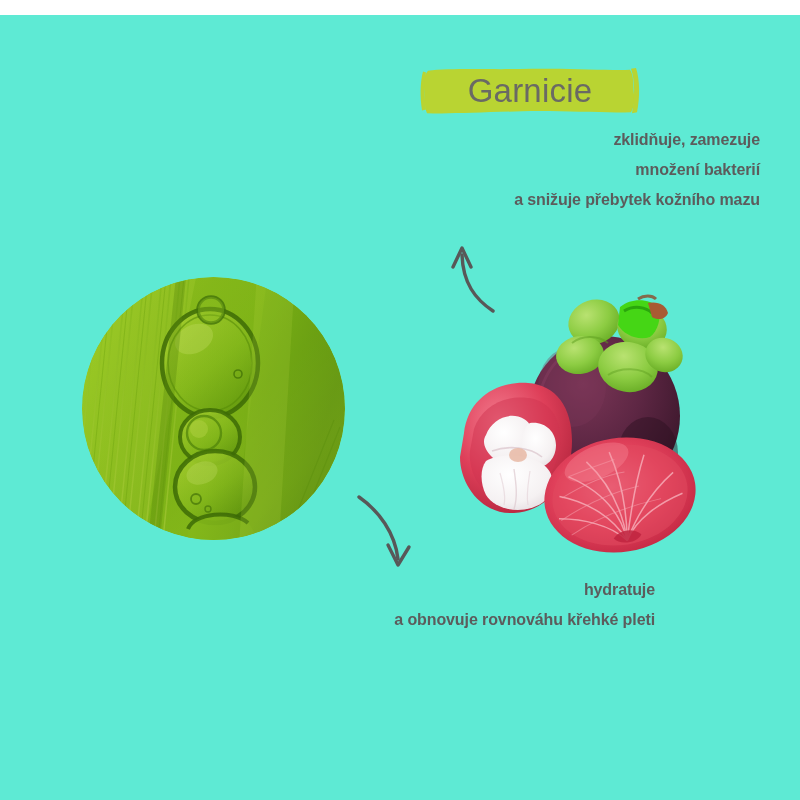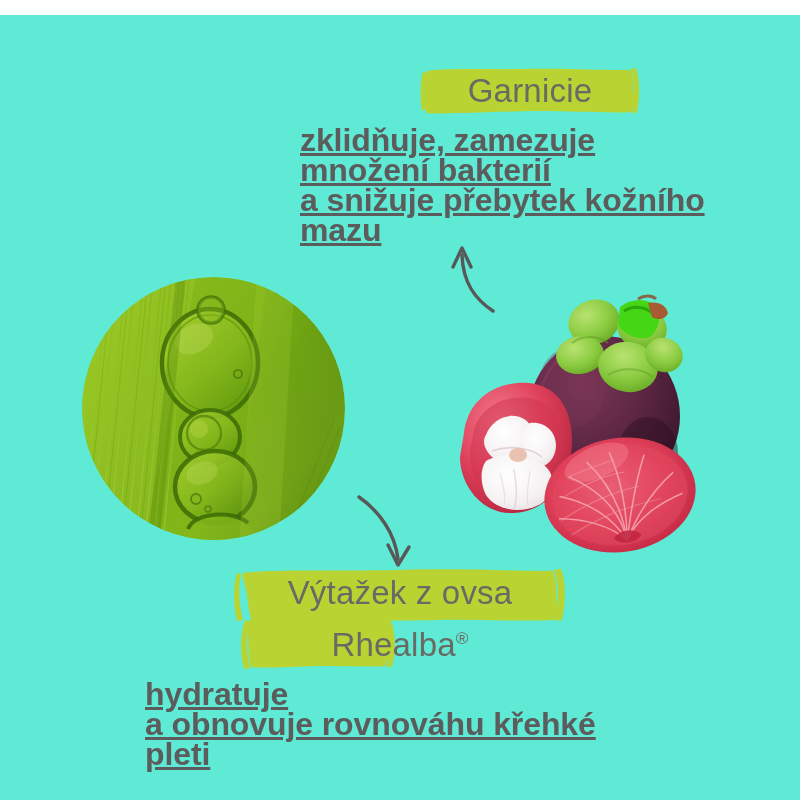--- a/index.html
+++ b/index.html
@@ -59,27 +59,26 @@
   .title-text .reg {
     font-size: 0.52em;
     vertical-align: super;
     line-height: 0;
   }
 
   .desc-text {
     position: relative;
     margin-top: 10px;
     color: #5c5c5c;
-    font-size: 32px;
+    font-size: 16px;
     line-height: 30px;
     font-weight: 700;
-    text-align: left;
+    text-align: right;
     white-space: pre-line;
     letter-spacing: -0.1px;
-    text-decoration: underline;
   }
 
   #block-oat .title-text { line-height: 52px; }
   #block-oat .desc-text { margin-top: 8px; }
 
   
   #oat-circle {
     position: absolute;
     left: 82px;
     top: 262px;
@@ -124,36 +123,20 @@
       <div class="title-text">Garnicie</div>
     </div>
 
     <div class="desc-text">zklidňuje, zamezuje
 množení bakterií
 a snižuje přebytek kožního mazu</div>
   </div>
 
   <div class="block" id="block-oat">
 
-    <div class="title-wrap">
-      <svg class="highlight-svg" viewBox="0 0 510 110" preserveAspectRatio="none">
-        <path d="M98,6 C140,2 200,5 260,3 C320,1 380,5 408,4
-                 C412,14 411,28 412,40 C413,48 411,53 409,56
-                 C370,58 330,55 290,56 C260,57 250,56 245,57
-                 C244,66 245,80 244,90 C243,99 241,103 239,105
-                 C215,106 190,104 165,105 C140,106 120,107 106,106
-                 C103,98 104,86 103,74 C102,64 104,58 106,54
-                 C103,46 103,30 100,20 C98,13 97,9 98,6 Z" fill="#b9d432"></path>
-        <path d="M96,8 C93,22 94,40 98,56 L92,57 C88,40 88,21 92,6 Z" fill="#b9d432"></path>
-        <path d="M409,3 C414,16 414,40 410,57 L417,56 C421,38 421,15 416,2 Z" fill="#b9d432"></path>
-        <path d="M105,58 C101,70 101,92 105,107 L99,108 C95,92 95,70 100,56 Z" fill="#b9d432"></path>
-        <path d="M240,58 C245,72 245,92 241,106 L247,105 C251,90 251,70 246,57 Z" fill="#b9d432"></path>
-      </svg>
-      <div class="title-text"><span>Výtažek z ovsa</span><br><span>Rhealba</span><span class="reg">®</span></div>
-    </div>
 
     <div class="desc-text">hydratuje
 a obnovuje rovnováhu křehké pleti</div>
   </div>
 
   <div id="oat-circle">
     <svg viewBox="0 0 263 263" preserveAspectRatio="xMidYMid slice" aria-hidden="true">
       <defs>
         <linearGradient id="leafBase" x1="0" y1="0" x2="1" y2="1">
           <stop offset="0%" stop-color="#9ccb24"></stop>

